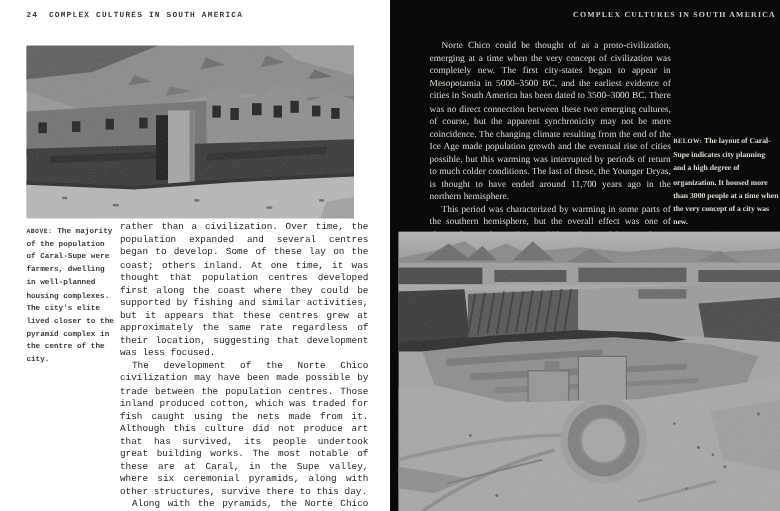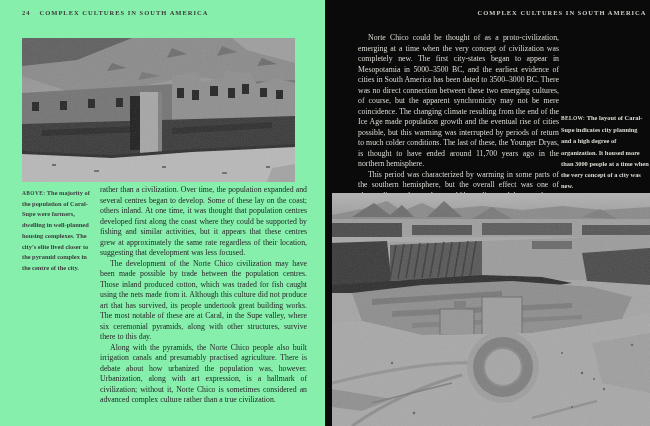--- a/index.html
+++ b/index.html
@@ -1,18 +1,18 @@
 <!DOCTYPE html>
 <html><head>
 <meta charset="utf-8">
 <style>
   html,body{margin:0;padding:0;background:#e8e8e8;}
   .spread{position:relative;width:650px;height:426px;font-family:"Liberation Serif",serif;overflow:hidden;}
   .page{position:absolute;top:0;height:426px;width:362px;}
-  .page-left{left:0;background:#86efac;}
+  .page-left{left:0;background:#ffffff;font-family:Liberation Mono, monospace;}
   .page-right{left:325px;background:#0a0a0a;}
 
   .running-head{position:absolute;top:9px;font-size:6.5px;font-weight:bold;letter-spacing:1px;white-space:nowrap;}
   .running-head-left{left:22px;color:#3b3b3b;}
   .running-head-right{right:23px;color:#cfccc6;text-align:right;}
   .folio-left{margin-right:9px;}
   .folio-right{margin-left:9px;}
 
   figure{margin:0;padding:0;}
   .photo-left{position:absolute;left:22px;top:38px;width:273px;height:144px;}

